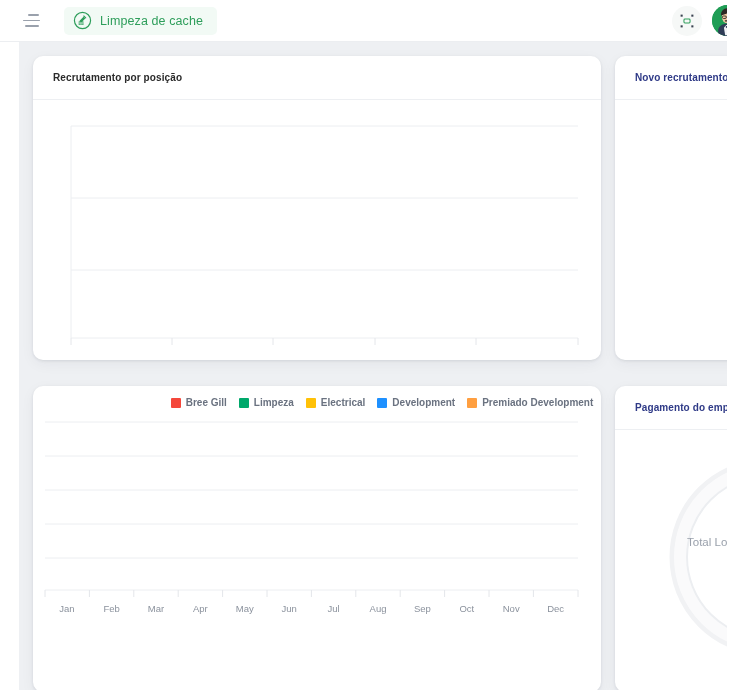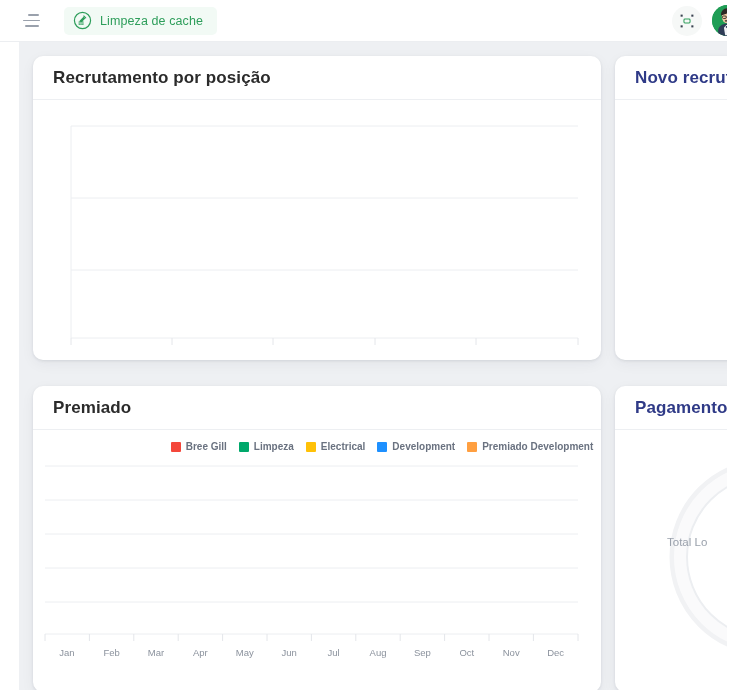--- a/index.html
+++ b/index.html
@@ -132,21 +132,21 @@
   .card-head {
     height: 44px;
     display: flex;
     align-items: center;
     justify-content: space-between;
     padding: 0 20px 0 20px;
     border-bottom: 1px solid #edeff2;
     flex: 0 0 auto;
   }
   .card-title {
-    font-size: 17px;
+    font-size: 10px;
     font-weight: bold;
     color: #2b2b2b;
     letter-spacing: .1px;
     white-space: nowrap;
   }
   .card-title.accent { color: #2f3a87; }
 
   .select {
     width: 110px;
     height: 28px;
@@ -296,23 +296,20 @@
       <div class="card" style="grid-column:3; grid-row:1;">
         <div class="card-head">
           <span class="card-title accent">Novo recrutamento</span>
         </div>
         <div class="card-body">
           <span class="vert-text">Ve</span>
         </div>
       </div>
 
       <div class="card" style="grid-column:1; grid-row:3;">
-        <div class="card-head">
-          <span class="card-title">Premiado</span>
-        </div>
         <div class="card-body">
           <div class="legend">
             <div class="legend-item">
               <span class="legend-swatch" style="background:#f4473b"></span>
               <span class="legend-label">Bree Gill</span>
             </div>
             <div class="legend-item">
               <span class="legend-swatch" style="background:#00a86b"></span>
               <span class="legend-label">Limpeza</span>
             </div>
@@ -376,20 +373,20 @@
         <div class="card-head">
           <span class="card-title accent">Pagamento do empregado</span>
         </div>
         <div class="card-body">
           <div class="donut-wrap">
             <svg width="230" height="230" viewBox="0 0 230 230" style="position:absolute;left:38px;top:12px">
               <circle cx="115" cy="115" r="96" fill="none" stroke="#f1f2f4" stroke-width="5"></circle>
               <circle cx="115" cy="115" r="88" fill="none" stroke="#fafafb" stroke-width="12"></circle>
               <circle cx="115" cy="115" r="81" fill="none" stroke="#eceef1" stroke-width="2"></circle>
             </svg>
-            <span class="donut-center" style="left:52px;top:106px">Total Lo</span>
+            <span class="donut-center" style="left:72px;top:106px">Total Lo</span>
           </div>
         </div>
       </div>
 
     </div>
   </div>
 </div>
 
 </body></html>

